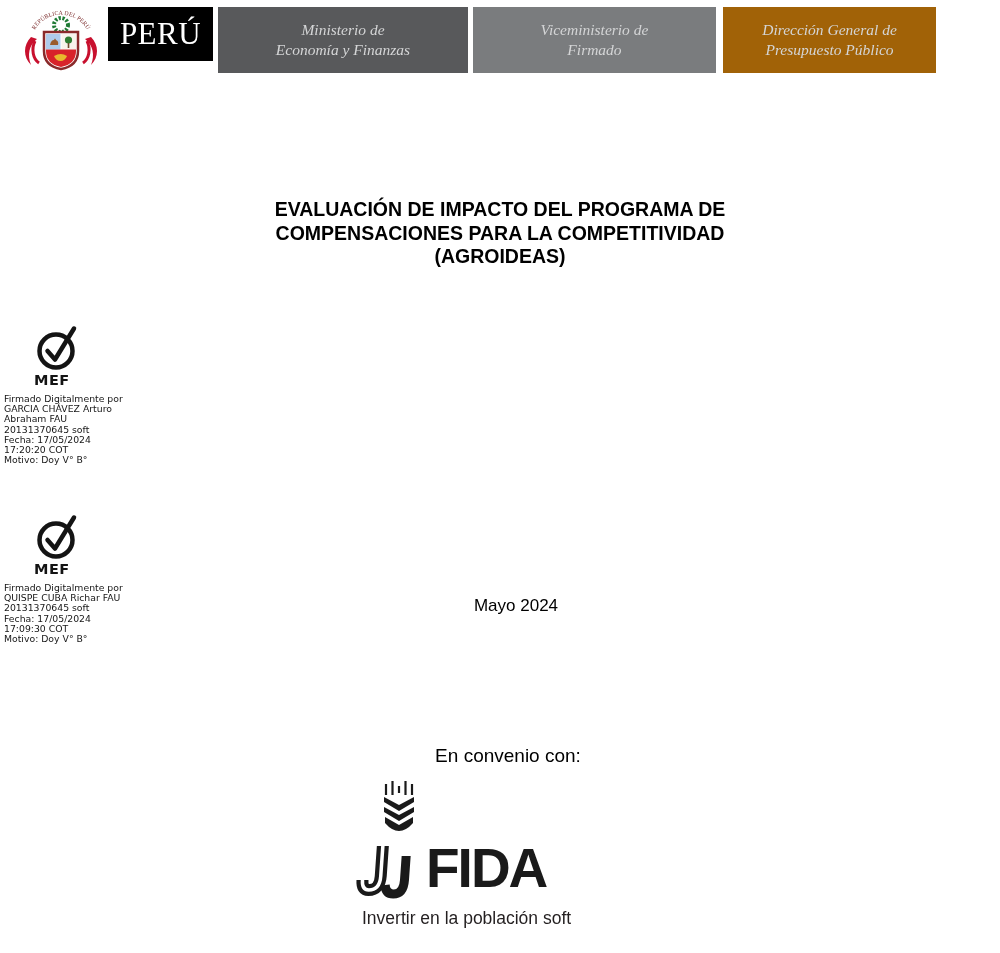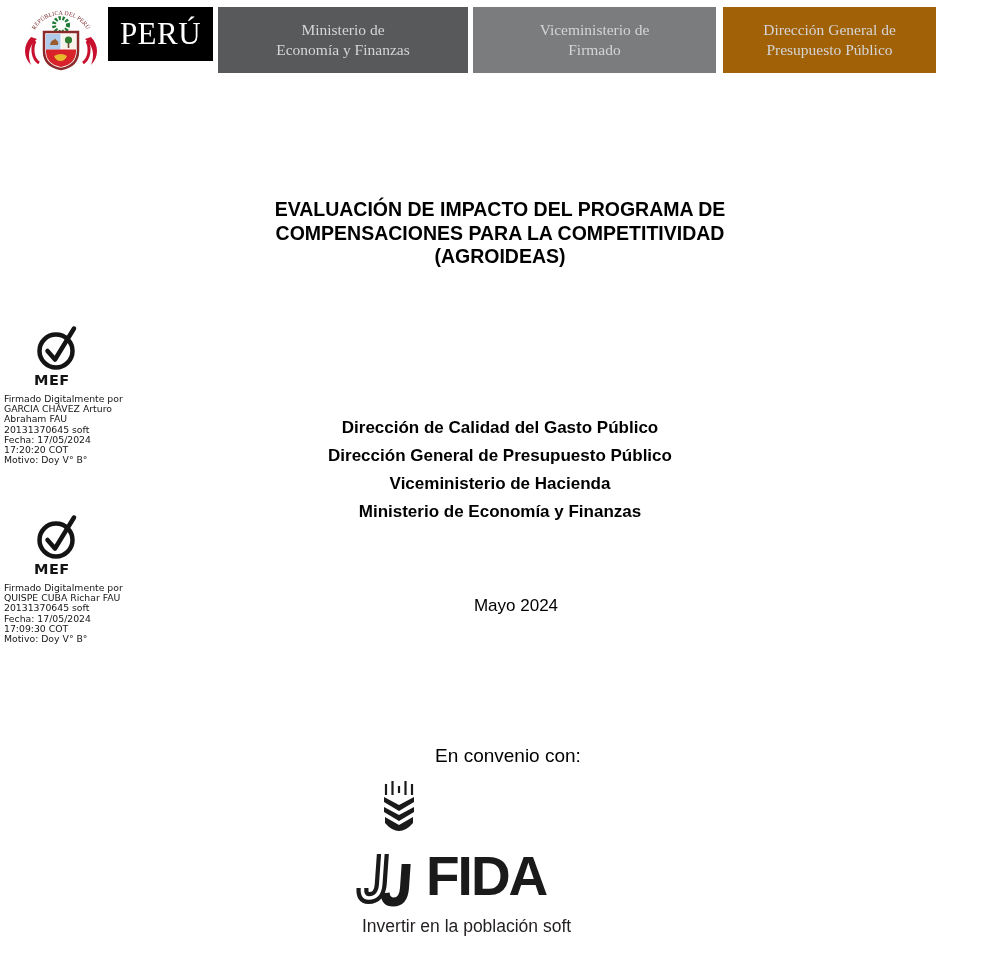--- a/index.html
+++ b/index.html
@@ -10,21 +10,21 @@
   
   .coat { position:absolute; left:17px; top:1px; width:88px; height:74px; }
   .peru-box {
     position:absolute; left:108px; top:7px; width:105px; height:54px;
     background:#000000; color:#ffffff; display:flex; align-items:center; justify-content:center;
     font-family:"Liberation Serif", serif; font-size:31px; letter-spacing:0.5px;
   }
   .gov-box {
     position:absolute; top:7px; height:66px; display:flex; align-items:center; justify-content:center;
     text-align:center; color:#D4D5D6; font-family:"Liberation Serif", serif;
-    font-size:15.5px; line-height:20px; white-space:pre-line;
+    font-size:15.5px; line-height:20px; white-space:pre-line;font-style:italic;
   }
   .box1 { left:218px; width:250px; background:#58595B; }
   .box2 { left:473px; width:243px; background:#7A7C7E; }
   .box3 { left:723px; width:213px; background:#a16207; }
   
   .title {
     position:absolute; top:198px; left:0; width:100%; margin:0; text-align:center;
     font-size:19.5px; line-height:23.5px; font-weight:bold; white-space:pre-line; color:#000;
   }
   
@@ -43,21 +43,21 @@
   
   .org-block {
     position:absolute; top:414px; left:0; width:100%; text-align:center;
     font-size:17px; line-height:28px; font-weight:bold; white-space:pre-line; color:#000;
   }
   .date { position:absolute; top:596px; left:0; width:100%; text-align:center; font-size:17px; transform:translateX(16px); }
   .convenio { position:absolute; top:745px; left:0; width:100%; text-align:center; font-size:19px; transform:translateX(8px); }
   
   .fida { position:absolute; top:781px; left:350px; width:300px; }
   .wheat { display:block; margin-left:32px; }
-  .fida-row { display:flex; align-items:flex-end; margin-top:16px; margin-left:6px; }
+  .fida-row { display:flex; align-items:flex-end; margin-top:8px; margin-left:6px; }
   .fida-name {
     font-size:55px; font-weight:bold; letter-spacing:-2px; line-height:1;
     margin-left:4px; margin-bottom:4px; color:#1A1A1A;
   }
   .fida-tagline { margin-top:8px; margin-left:12px; font-size:17.5px; color:#231F20; }
 </style>
 </head>
 <body>
 
 <div class="page">
@@ -126,24 +126,20 @@
       <div class="mef-label">MEF</div>
     </div>
     <div class="sig-text">Firmado Digitalmente por
 QUISPE CUBA Richar FAU
 20131370645 soft
 Fecha: 17/05/2024
 17:09:30 COT
 Motivo: Doy V° B°</div>
   </div>
 
-  <div class="org-block">Dirección de Calidad del Gasto Público
-Dirección General de Presupuesto Público
-Viceministerio de Hacienda
-Ministerio de Economía y Finanzas</div>
 
   <div class="date">Mayo 2024</div>
 
   <div class="convenio">En convenio con:</div>
 
   <div class="fida">
     <svg class="wheat" width="34" height="52" viewBox="0 0 34 52" xmlns="http://www.w3.org/2000/svg">
       <g stroke="#1A1A1A" stroke-width="2.2">
         <line x1="4" y1="3" x2="4" y2="14"></line>
         <line x1="10.5" y1="0" x2="10.5" y2="14"></line>

